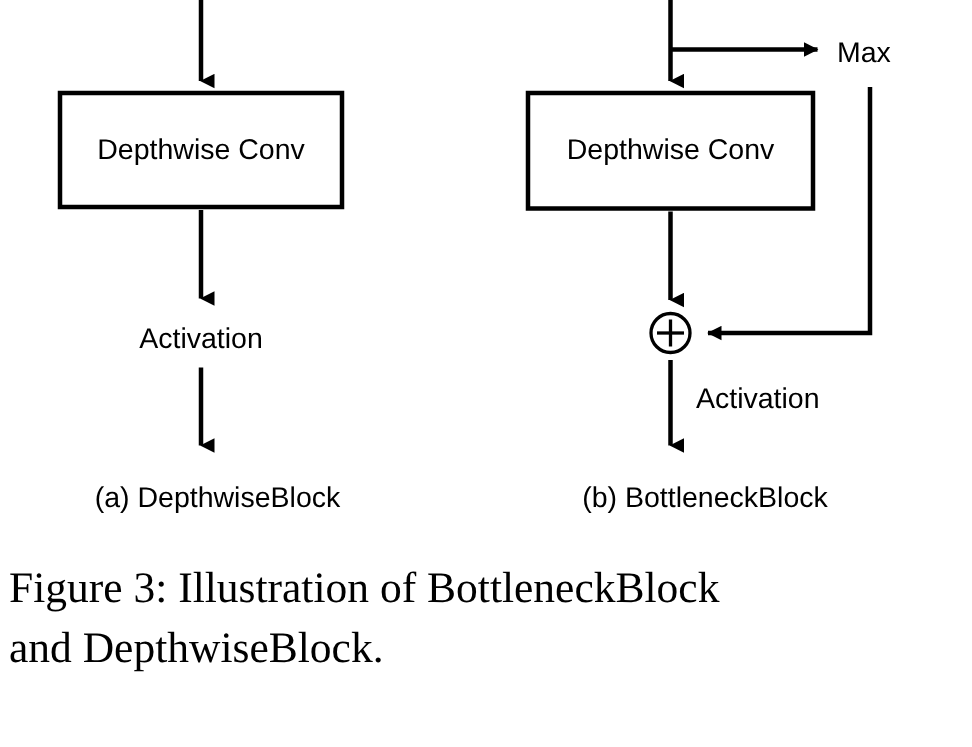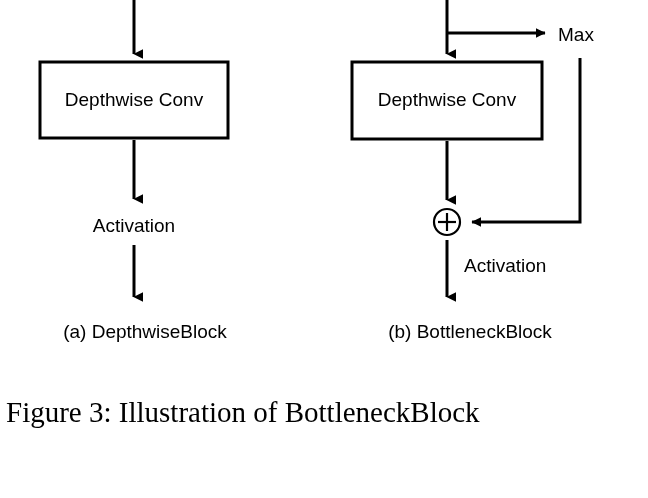--- a/index.html
+++ b/index.html
@@ -65,21 +65,21 @@
   }
   .sum-glyph {
     stroke: #000000;
     stroke-width: 2.2;
     fill: none;
     stroke-linecap: butt;
   }
   #figure-caption {
     position: absolute;
     left: 6px;
-    top: 392px;
+    top: 372px;
     width: 640px;
     font-family: "Liberation Serif", serif;
     font-size: 29px;
     line-height: 1.38;
     color: #000000;
     letter-spacing: 0px;
   }
 </style>
 </head>
 <body>
@@ -139,15 +139,16 @@
       <line class="flow-line" x1="447" y1="240" x2="447" y2="297" marker-end="url(#arrowDown)"></line>
 
       <text class="flow-label" x="464" y="272">Activation</text>
 
       <text class="panel-caption" x="470" y="338">(b) BottleneckBlock</text>
     </g>
   </svg>
 
   <div id="figure-caption">
     <div>Figure 3: Illustration of BottleneckBlock</div>
+    <div>and DepthwiseBlock.</div>
   </div>
 
 </div>
 
 </body></html>

